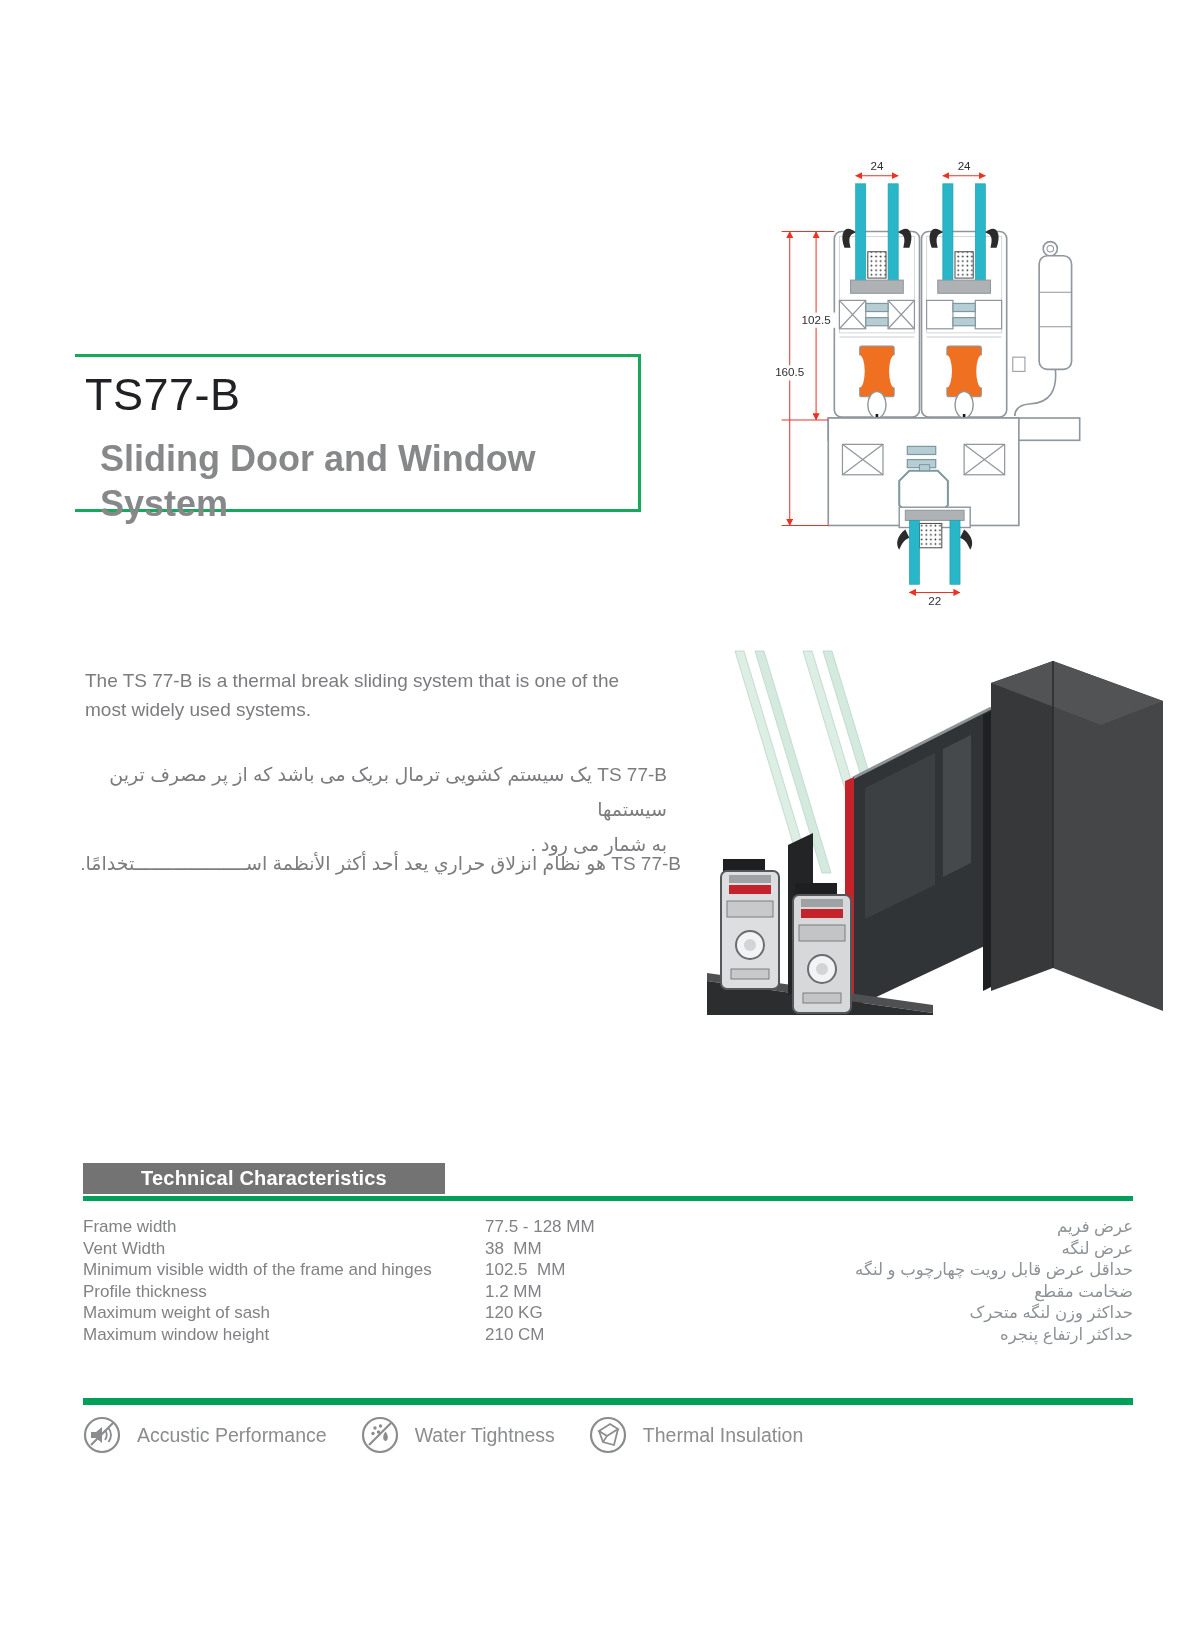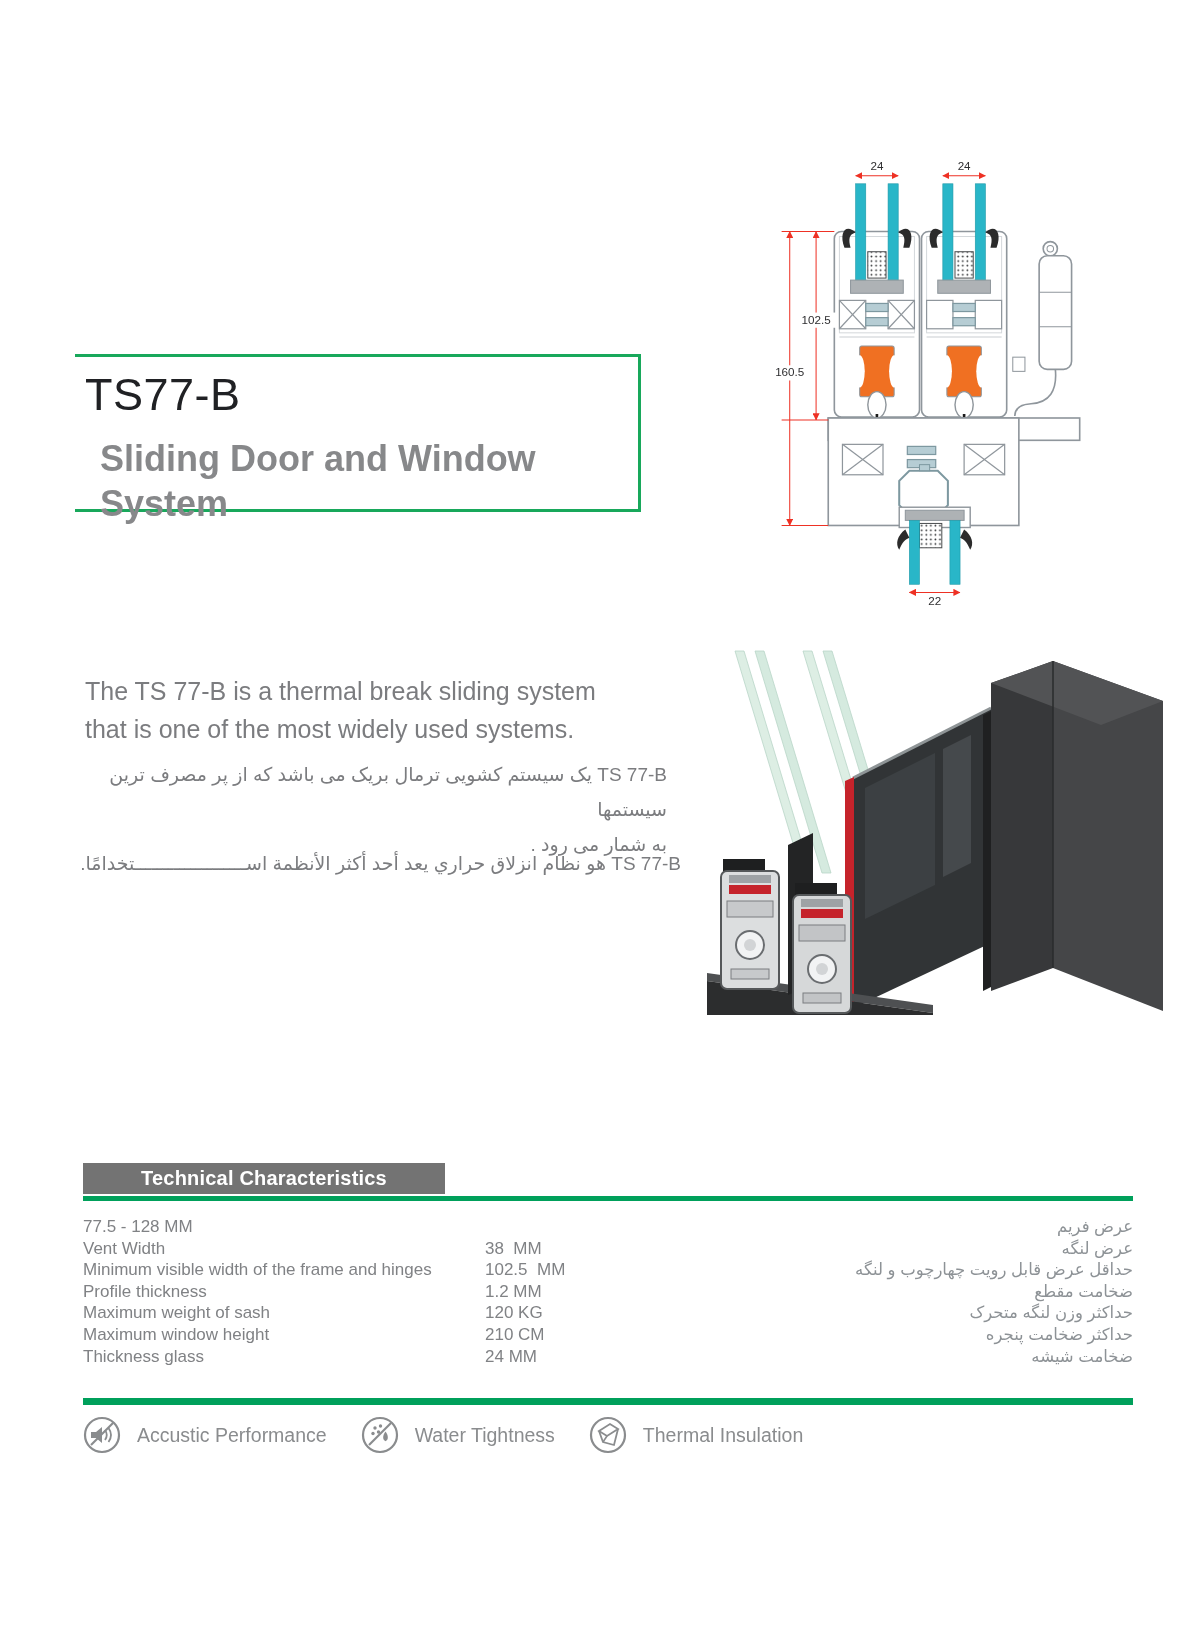--- a/index.html
+++ b/index.html
@@ -9,21 +9,21 @@
   }
   
   .title-box{
     position:absolute;left:75px;top:354px;width:566px;height:158px;box-sizing:border-box;
     border-top:3px solid #18a85b;border-right:3px solid #18a85b;border-bottom:3px solid #18a85b;
     padding-left:10px;
   }
   .title-box h1{margin:12px 8px 2px 0;font-size:45px;font-weight:500;color:#202124;letter-spacing:.5px;}
   .title-box h2{margin:15px;font-size:36px;font-weight:700;color:#87888a;line-height:1.26;width:500px;}
   
-  .desc-en{position:absolute;left:85px;top:648px;width:556px;font-size:25px;line-height:1.5;color:#7b7c7f;}
+  .desc-en{position:absolute;left:85px;top:648px;width:556px;font-size:19px;line-height:1.5;color:#7b7c7f;}
   .desc-fa{position:absolute;left:85px;top:738px;width:582px;font-size:19px;line-height:1.85;color:#7b7c7f;
            direction:rtl;text-align:right;white-space:pre-line;}
   .desc-ar{position:absolute;left:99px;top:833px;width:582px;font-size:19px;color:#7b7c7f;
            direction:rtl;text-align:right;white-space:nowrap;}
   
   .diagram{position:absolute;left:737px;top:158px;width:365px;height:447px;}
   .render{position:absolute;left:693px;top:623px;width:470px;height:392px;}
   
   .tech-bar{
     position:absolute;left:83px;top:1163px;width:362px;height:31px;background:#737373;
@@ -229,20 +229,21 @@
     </g>
   </svg>
 
   <div class="tech-bar">
     <span>Technical Characteristics</span>
   </div>
   <div class="tech-line"></div>
 
   <div class="spec-table">
     <div class="spec-row">
+      <span class="c-en">Frame width</span>
       <span class="c-val">77.5 - 128 MM</span>
       <span class="c-fa" dir="rtl">عرض فریم</span>
     </div>
     <div class="spec-row">
       <span class="c-en">Vent Width</span>
       <span class="c-val">38  MM</span>
       <span class="c-fa" dir="rtl">عرض لنگه</span>
     </div>
     <div class="spec-row">
       <span class="c-en">Minimum visible width of the frame and hinges</span>
@@ -255,26 +256,21 @@
       <span class="c-fa" dir="rtl">ضخامت مقطع</span>
     </div>
     <div class="spec-row">
       <span class="c-en">Maximum weight of sash</span>
       <span class="c-val">120 KG</span>
       <span class="c-fa" dir="rtl">حداکثر وزن لنگه متحرک</span>
     </div>
     <div class="spec-row">
       <span class="c-en">Maximum window height</span>
       <span class="c-val">210 CM</span>
-      <span class="c-fa" dir="rtl">حداکثر ضخامت پنجره</span>
-    </div>
-    <div class="spec-row">
-      <span class="c-en">Thickness glass</span>
-      <span class="c-val">24 MM</span>
-      <span class="c-fa" dir="rtl">ضخامت شیشه</span>
+      <span class="c-fa" dir="rtl">حداکثر ارتفاع پنجره</span>
     </div>
   </div>
 
   <div class="divider2"></div>
 
   <div class="features">
     <div class="feature">
       <svg width="38" height="38" viewBox="0 0 38 38">
         <circle cx="19" cy="19" r="17" fill="none" stroke="#8a8c8e" stroke-width="2.2"></circle>
         <polygon points="8,16 13,16 19,11 19,27 13,22 8,22" fill="#8a8c8e"></polygon>

